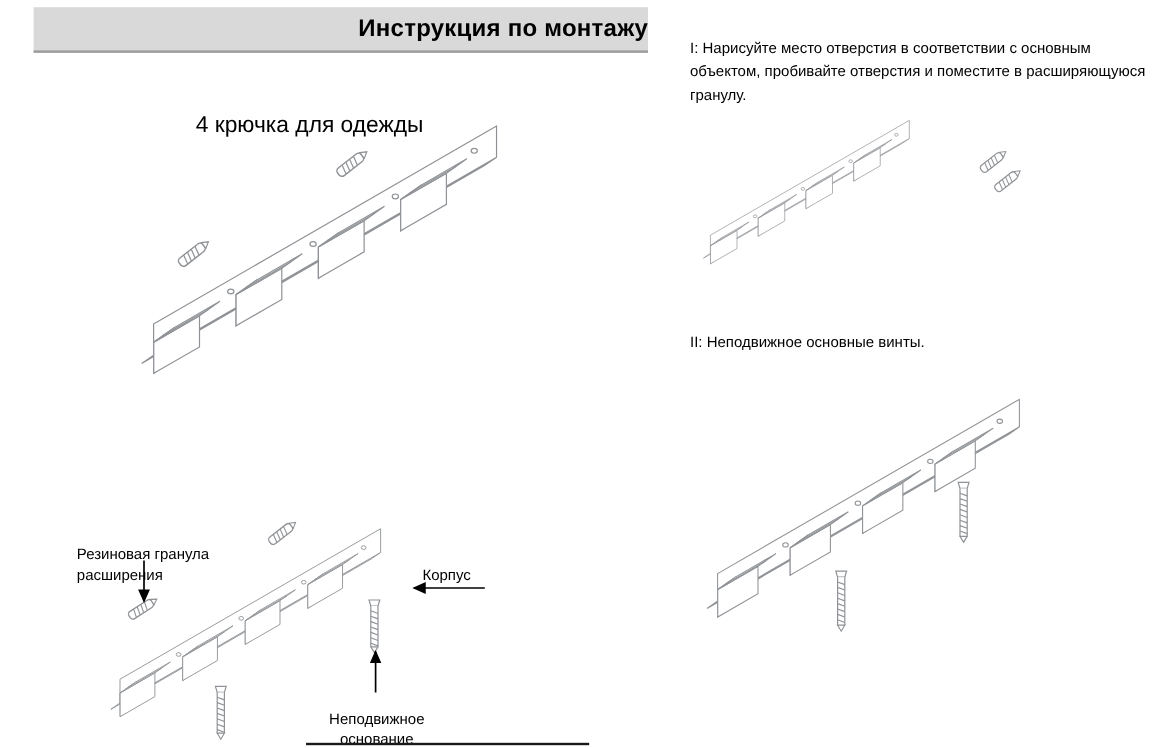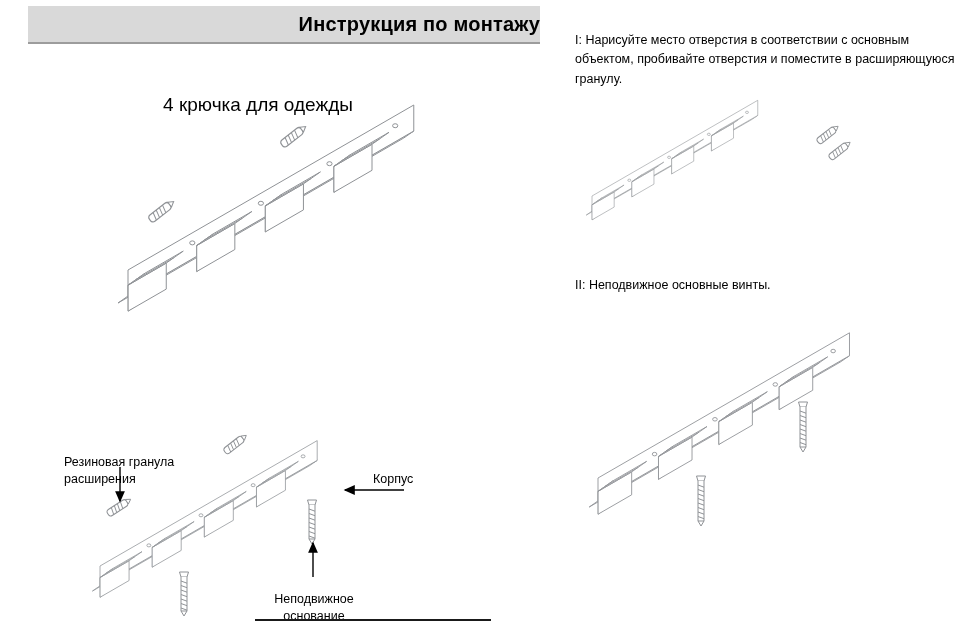--- a/index.html
+++ b/index.html
@@ -16,21 +16,21 @@
   .subtitle{
     position:absolute;left:28px;top:58px;width:460px;text-align:center;
     font-size:19px;
     margin-top:36px;
   }
   .step{position:absolute;font-size:12.5px;line-height:1.55;}
   .step-1{left:575px;top:31px;width:394px;}
   .step-2{left:575px;top:276px;width:320px;}
   .callout{position:absolute;font-size:12.5px;line-height:1.35;}
   .callout-rubber{left:64px;top:430px;width:126px;margin-top:24px;}
-  .callout-body{left:373px;top:471px;}
+  .callout-body{left:352px;top:471px;}
   .callout-base{left:260px;top:591px;width:108px;text-align:center;}
   #art{position:absolute;left:0;top:0;width:970px;height:623px;}
   .bottom-line{
     position:absolute;left:255px;top:619px;width:236px;height:2px;background:#1a1a1a;
   }
 </style>
 </head>
 <body>
 
 <div class="page">

